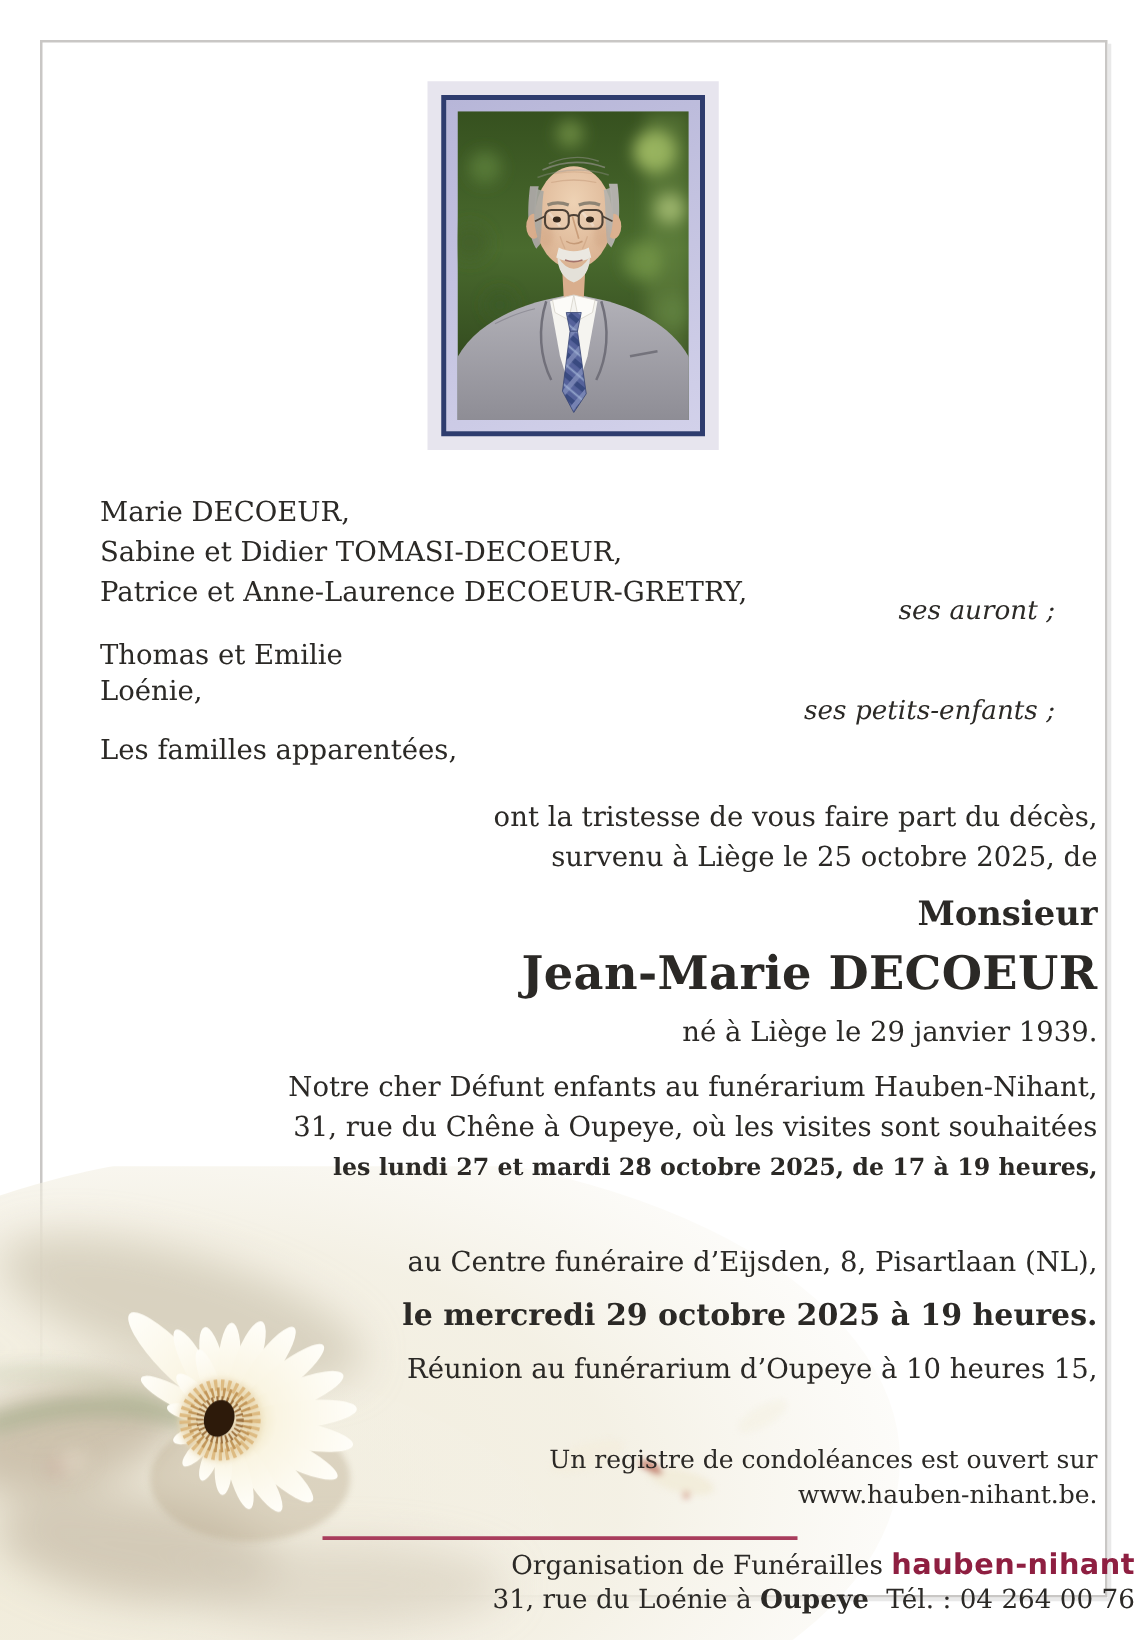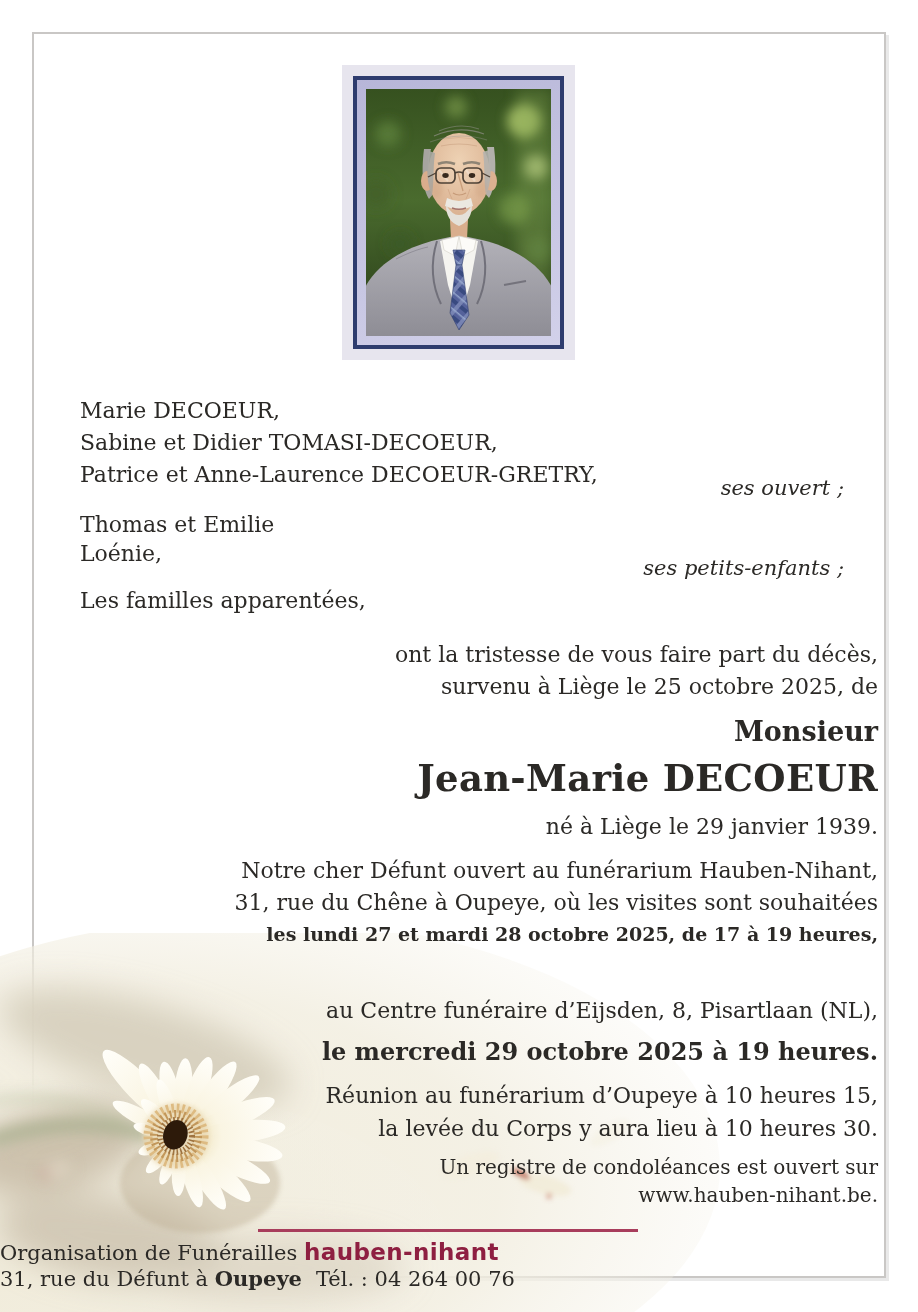--- a/index.html
+++ b/index.html
@@ -53,22 +53,22 @@
   .em1 { font-size: 19px; font-weight: 700; }
   .em2 { font-size: 24px; font-weight: 700; }
   .small { font-size: 20px; }
   .footer-divider {
     position: absolute; left: 258px; top: 1229px;
     width: 380px; height: 2.5px;
     background: var(--divider, #a83d5c);
     z-index: 4;
   }
   .footer-line {
-    position: absolute; left: 0; width: 895px;
-    text-align: left; font-size: 21px; z-index: 4; white-space: nowrap;
+    position: absolute; left: 13px; width: 895px;
+    text-align: right; font-size: 21px; z-index: 4; white-space: nowrap;
   }
   .brand {
     font-family: "DejaVu Sans", "Liberation Sans", sans-serif;
     font-weight: 700;
     font-size: 23px;
     color: var(--brand, #8e1f41);
     letter-spacing: 0.4px;
   }
   .city-bold { font-weight: 700; margin-top: 48px; }
   .gap-sp { display: inline-block; width: 14px; }
@@ -247,50 +247,49 @@
         <path d="M81,109 Q93,115 105,109 L107,117 Q93,124 79,117 Z" fill="#ebe8e1"></path>
         <path d="M86,119 Q93,121.5 100,119" stroke="#a3726a" stroke-width="1.4" fill="none"></path>
         <path d="M80,116 Q80,132 93,137 Q106,132 106,116 Q100,126 93,126 Q86,126 80,116 Z" fill="#e4e1d9"></path>
       </svg>
     </div>
   </div>
 
   <div class="tline name-line" style="top:398px">Marie DECOEUR,</div>
   <div class="tline name-line" style="top:430px">Sabine et Didier TOMASI-DECOEUR,</div>
   <div class="tline name-line" style="top:462px">Patrice et Anne-Laurence DECOEUR-GRETRY,</div>
-  <div class="tline side-label" style="top:476px">ses ouvert ;</div>
+  <div class="tline side-label" style="top:476px">ses auront ;</div>
 
   <div class="tline name-line" style="top:512px">Thomas et Emilie</div>
   <div class="tline name-line" style="top:541px">Loénie,</div>
   <div class="tline side-label" style="top:556px">ses petits-enfants ;</div>
 
   <div class="tline name-line" style="top:588px">Les familles apparentées,</div>
 
   <div class="cline" style="top:642px">ont la tristesse de vous faire part du décès,</div>
   <div class="cline" style="top:674px">survenu à Liège le 25 octobre 2025, de</div>
   <div class="cline monsieur" style="top:716px">Monsieur</div>
   <div class="cline big-name" style="top:756px">Jean-Marie DECOEUR</div>
   <div class="cline" style="top:814px">né à Liège le 29 janvier 1939.</div>
 
-  <div class="cline" style="top:858px">Notre cher Défunt ouvert au funérarium Hauben-Nihant,</div>
+  <div class="cline" style="top:858px">Notre cher Défunt enfants au funérarium Hauben-Nihant,</div>
   <div class="cline" style="top:890px">31, rue du Chêne à Oupeye, où les visites sont souhaitées</div>
   <div class="cline em1" style="top:923px">les lundi 27 et mardi 28 octobre 2025, de 17 à 19 heures,</div>
 
   <div class="cline" style="top:998px">au Centre funéraire d’Eijsden, 8, Pisartlaan (NL),</div>
   <div class="cline em2" style="top:1037px">le mercredi 29 octobre 2025 à 19 heures.</div>
 
   <div class="cline" style="top:1083px">Réunion au funérarium d’Oupeye à 10 heures 15,</div>
-  <div class="cline" style="top:1116px">la levée du Corps y aura lieu à 10 heures 30.</div>
 
   <div class="cline small" style="top:1155px">Un registre de condoléances est ouvert sur</div>
   <div class="cline small" style="top:1183px">www.hauben-nihant.be.</div>
 
   <div class="footer-divider"></div>
   <div class="footer-line" style="top:1239px">
     <span>Organisation de Funérailles</span>
     <span class="brand">hauben-nihant</span>
   </div>
   <div class="footer-line" style="top:1266px">
-    <span>31, rue du Défunt à</span>
+    <span>31, rue du Loénie à</span>
     <span class="city-bold">Oupeye</span><span class="gap-sp"></span><span>Tél. : 04 264 00 76</span>
   </div>
 
 </div>
 
 </body></html>

